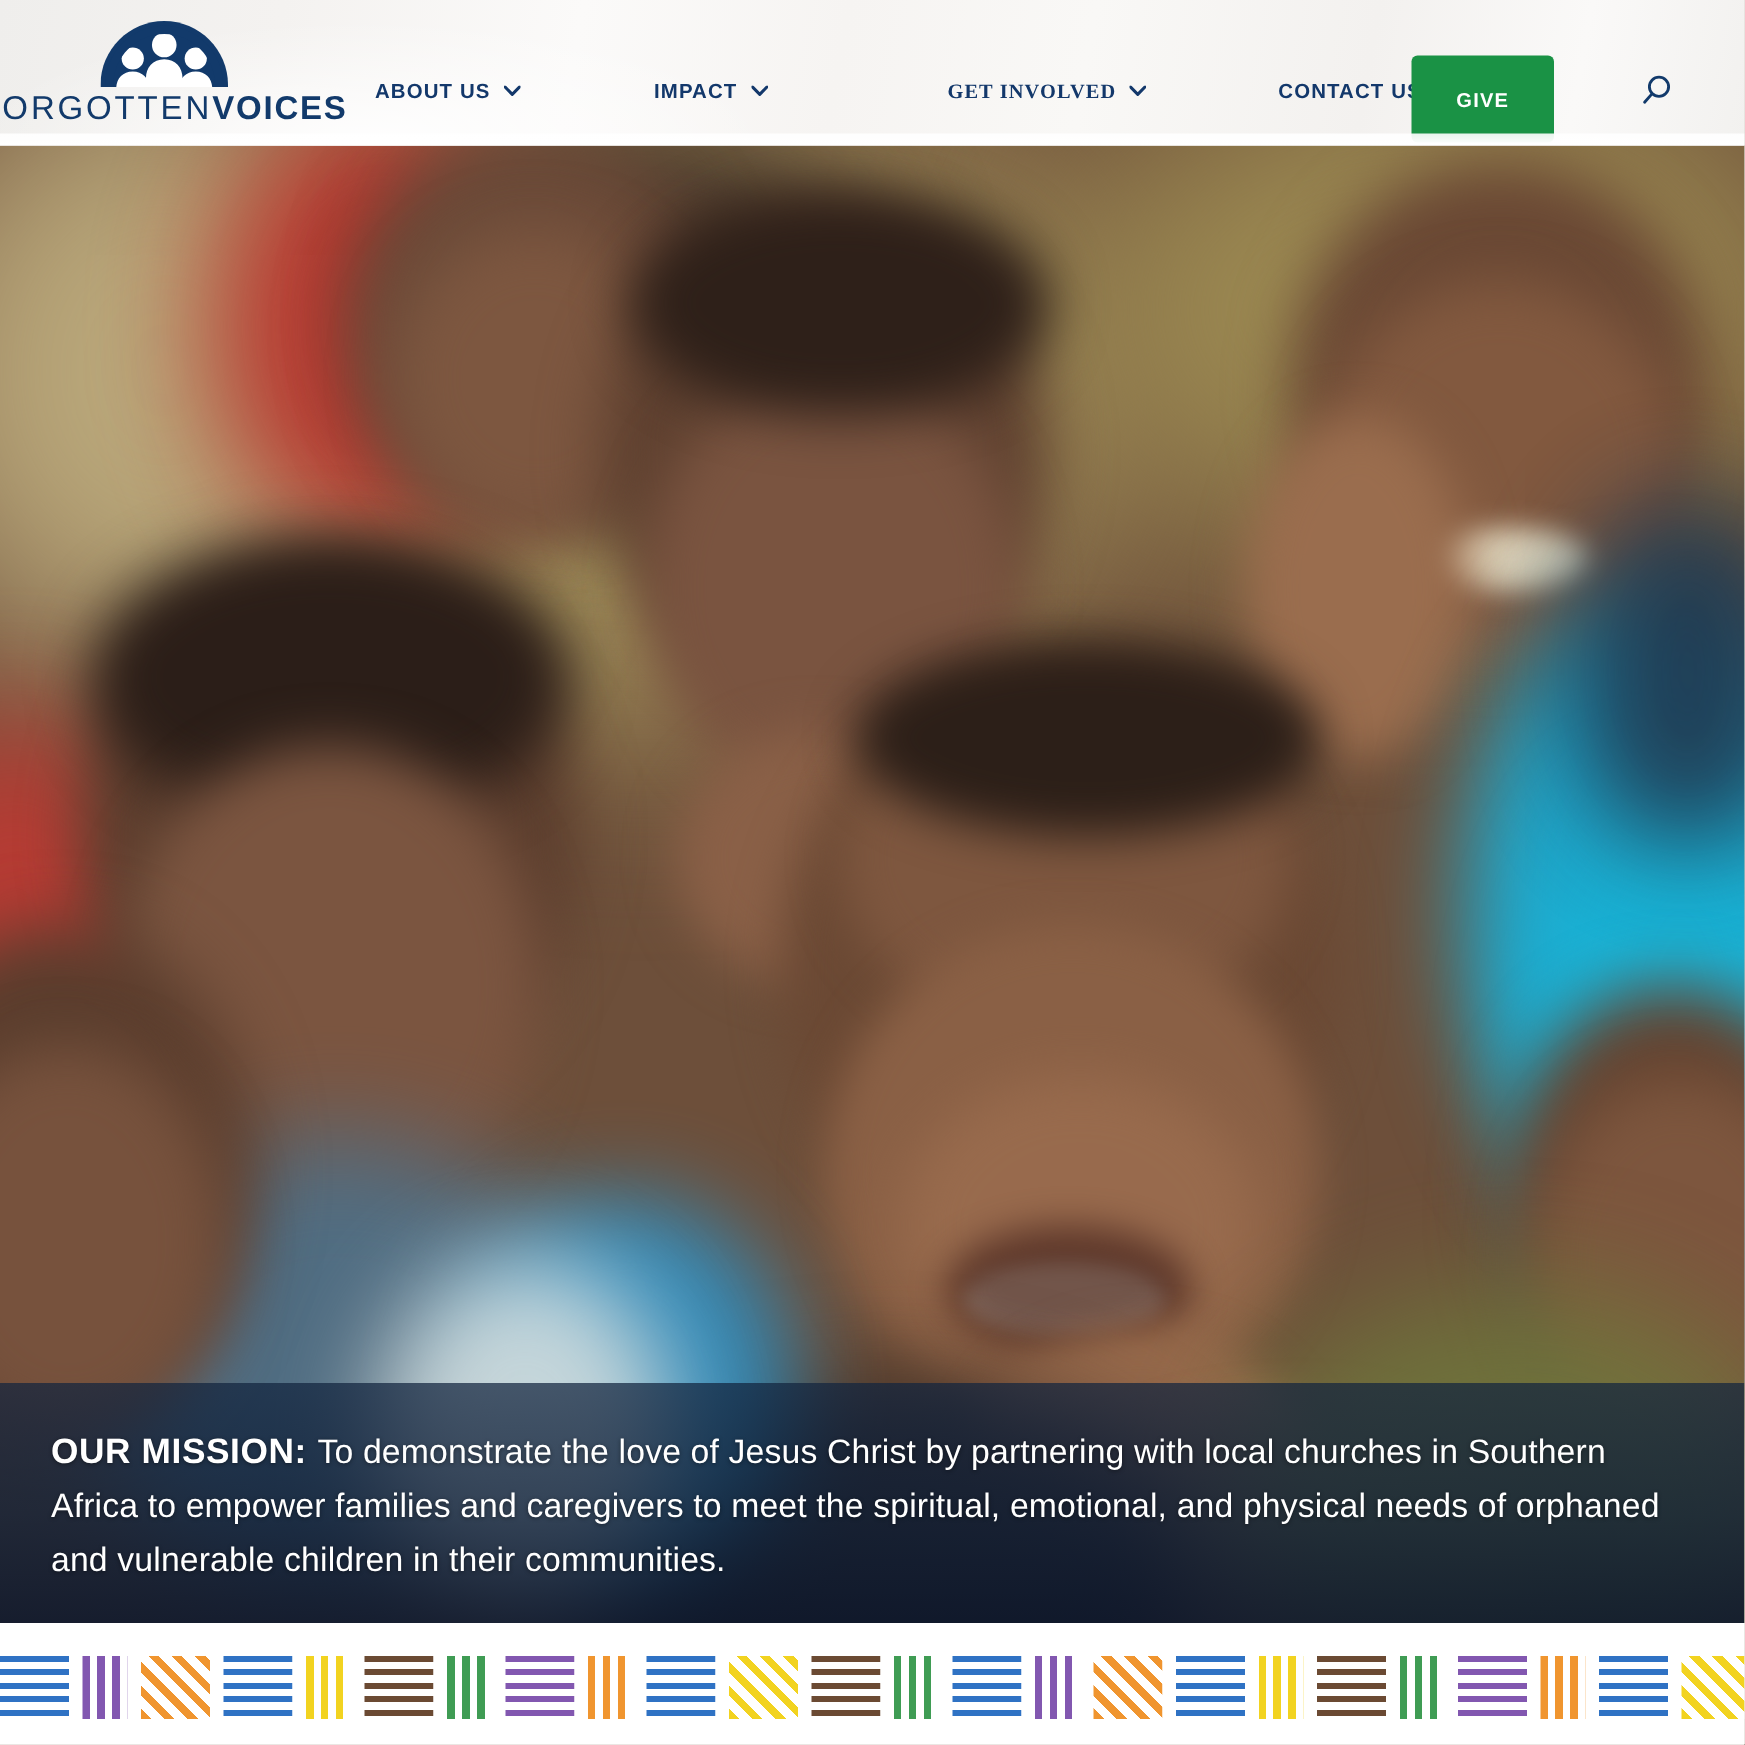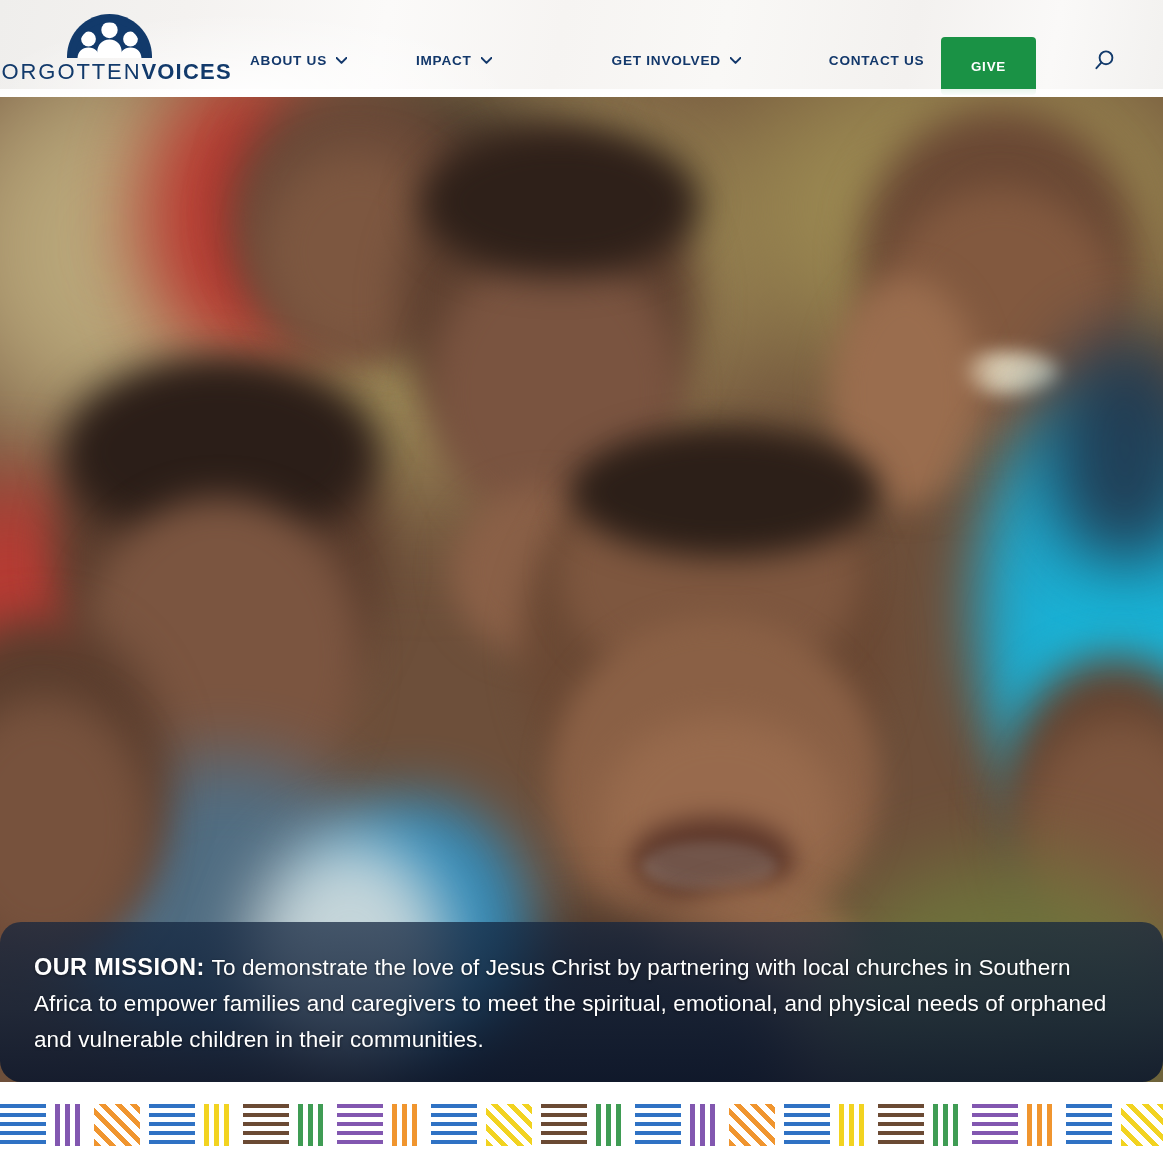--- a/index.html
+++ b/index.html
@@ -54,21 +54,20 @@
   .hero { position:absolute; left:0; top:97px; width:1163px; height:985px;
           overflow:hidden; background:#6d4f3a; }
   .hero-photo { position:absolute; inset:0; }
   .hp { position:absolute; border-radius:50%; }
 
   
   .mission {
     position:absolute; left:0; bottom:0; width:1163px; height:160px; z-index:10;
     background:linear-gradient(to bottom, rgba(18,36,62,0.72) 0%, rgba(14,30,54,0.80) 55%, rgba(10,22,44,0.88) 100%);
     padding:27px 34px 0 34px;
-    border-radius:21px;
   }
   .mission-text { color:#ffffff; font-size:22.5px; line-height:36px;
                   font-family:"Liberation Sans", sans-serif; font-weight:400;
                   letter-spacing:0.1px; text-shadow:0 1px 3px rgba(0,0,0,0.45); }
   .mission-label { font-weight:800; letter-spacing:0.4px; font-size:23.5px;
                    margin-right:7px; }
 
   
   .pattern-wrap { position:absolute; left:0; top:1082px; width:1163px; height:81px;
                   background:#fff; }
@@ -100,27 +99,27 @@
       </div>
     </a>
 
     <nav class="nav" id="nav">
         <a class="nav-item" style="margin-left: 0px;">
           <span class="lbl">ABOUT US</span>
           <svg class="chev" viewBox="0 0 11 7">
             <path d="M0.6 0.9 L5.5 5.9 L10.4 0.9" fill="none" stroke="#13386b" stroke-width="2" stroke-linecap="round" stroke-linejoin="round"></path>
           </svg>
         </a>
-        <a class="nav-item" style="margin-left: 69px;">
+        <a class="nav-item" style="margin-left: 89px;">
           <span class="lbl">IMPACT</span>
           <svg class="chev" viewBox="0 0 11 7">
             <path d="M0.6 0.9 L5.5 5.9 L10.4 0.9" fill="none" stroke="#13386b" stroke-width="2" stroke-linecap="round" stroke-linejoin="round"></path>
           </svg>
         </a>
-        <a class="nav-item" style="margin-left: 120px;">
+        <a class="nav-item" style="margin-left: 120px; font-family: Liberation Serif, serif;">
           <span class="lbl">GET INVOLVED</span>
           <svg class="chev" viewBox="0 0 11 7">
             <path d="M0.6 0.9 L5.5 5.9 L10.4 0.9" fill="none" stroke="#13386b" stroke-width="2" stroke-linecap="round" stroke-linejoin="round"></path>
           </svg>
         </a>
         <a class="nav-item" style="margin-left: 88px;">
           <span class="lbl">CONTACT US</span>
         </a>
       </nav>
 

